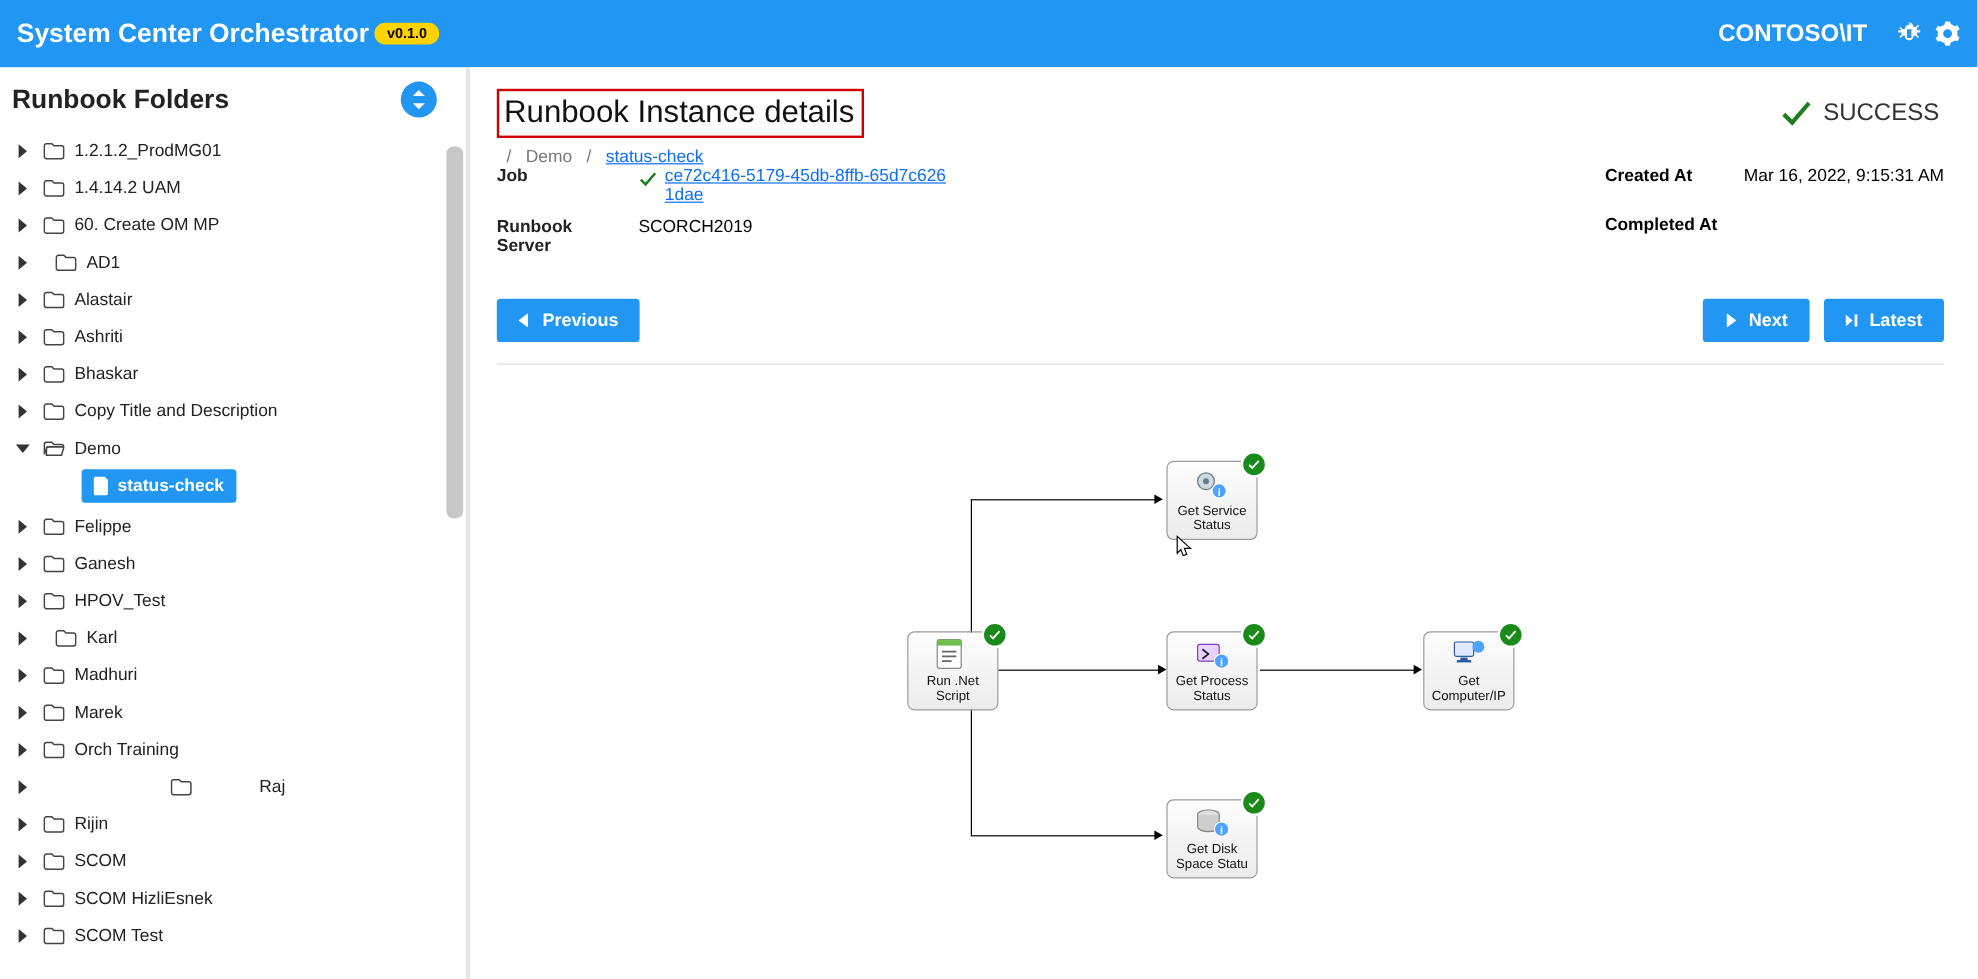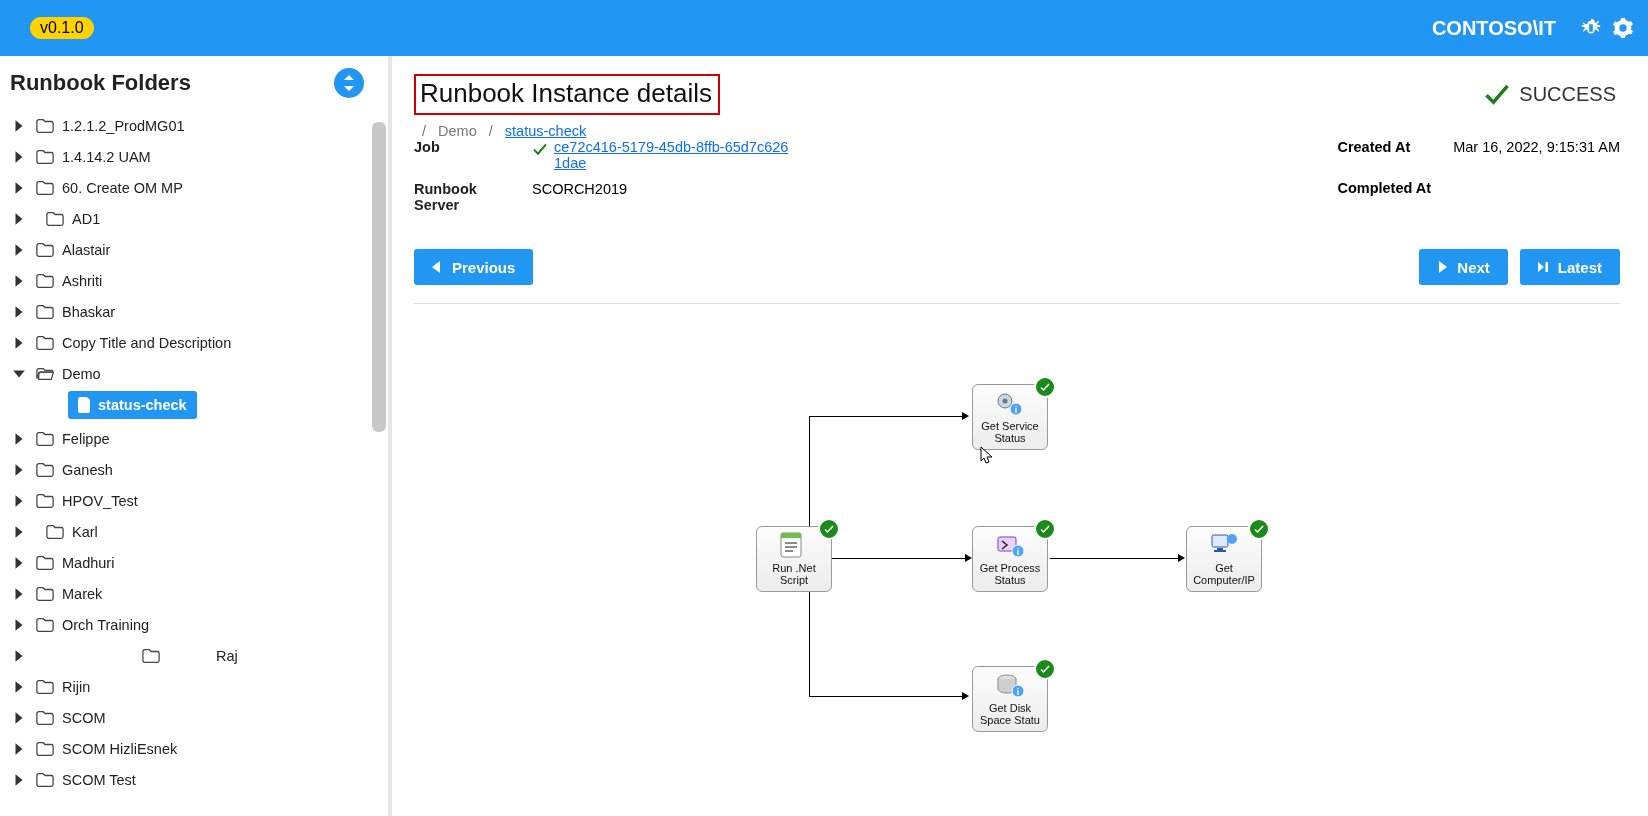--- a/index.html
+++ b/index.html
@@ -1,20 +1,20 @@
 <!DOCTYPE html>
 <html><head>
 <meta charset="utf-8">
 <style>
   * { box-sizing: border-box; margin: 0; padding: 0; }
   html, body { width: 1648px; height: 816px; font-family: "Segoe UI", Arial, sans-serif; overflow: hidden; }
   
   .topbar { background:#2196f3; color:#fff; height:56px; display:flex; align-items:center; padding:0 14px; }
   .topbar .title { font-size:22px; font-weight:600; }
-  .topbar .ver { background:#ffd300; color:#000; font-size:16px; font-weight:400; border-radius:12px; padding:2px 10px; margin-left:16px; }
+  .topbar .ver { background:#ffd300; color:#000; font-size:12px; font-weight:700; border-radius:12px; padding:2px 10px; margin-left:5px; }
   .topbar .spacer { flex:1; }
   .topbar .user { font-size:20px; font-weight:600; margin-right:14px; }
   .topbar .hicon { width:22px; height:22px; margin-left:10px; cursor:pointer; }
   
   .body { display:flex; height:calc(100% - 56px); }
   .sidebar { width:388px; padding:12px 8px 0 10px; position:relative; overflow:hidden; }
   .divider { width:4px; background:#e6e6e6; }
   .main { flex:1; padding:18px 28px 0 22px; overflow:auto; position:relative; background:#fff;}
   
   .side-head { display:flex; align-items:center; }
@@ -60,20 +60,21 @@
   .node { position:absolute; width:76px; border:1px solid #9a9a9a; border-radius:6px; background:linear-gradient(#fdfdfd,#ececec); padding:4px 3px 5px 3px; text-align:center; font-size:11px; line-height:12px; color:#111;}
   .node .nicon { width:32px; height:28px; margin:0 auto 3px auto; display:block;}
   .node .tick { position:absolute; top:-9px; right:-9px; width:22px; height:22px; background:#1a8a1a; border-radius:50%; border:2px solid #fff; display:flex; align-items:center; justify-content:center;}
   .node .tick svg { width:12px; height:12px; stroke:#fff; stroke-width:3; fill:none;}
   .cursor-ptr { position:absolute; width:14px; height:18px;}
 </style>
 </head>
 <body>
 
 <div class="topbar">
+  <span class="title">System Center Orchestrator</span>
   <span class="ver">v0.1.0</span>
   <span class="spacer"></span>
   <span class="user">CONTOSO\IT</span>
   <svg class="hicon" viewBox="0 0 24 24" fill="#fff">
       <path d="M12 2a4 4 0 0 1 4 4h2l2-2 1 1-2 2v2h3v2h-3v2l2 2-1 1-2-2h-2a4 4 0 0 1-8 0H6l-2 2-1-1 2-2v-2H2v-2h3V9L3 7l1-1 2 2h2a4 4 0 0 1 4-4zM10 8v8h4V8h-4z"></path>
     </svg>
   <svg class="hicon" viewBox="0 0 24 24" fill="#fff">
       <path d="M12 8a4 4 0 1 0 0 8 4 4 0 0 0 0-8zm9 4c0 .7-.1 1.3-.2 1.9l2.1 1.6-2 3.5-2.5-.8c-1 .8-2.1 1.4-3.3 1.7L14 23h-4l-1.1-2.6c-1.2-.3-2.3-.9-3.3-1.7l-2.5.8-2-3.5 2.1-1.6C3.1 13.3 3 12.7 3 12s.1-1.3.2-1.9L1.1 8.5l2-3.5 2.5.8c1-.8 2.1-1.4 3.3-1.7L10 1h4l1.1 2.6c1.2.3 2.3.9 3.3 1.7l2.5-.8 2 3.5-2.1 1.6c.1.6.2 1.2.2 1.9z"></path>
     </svg>
 </div>

